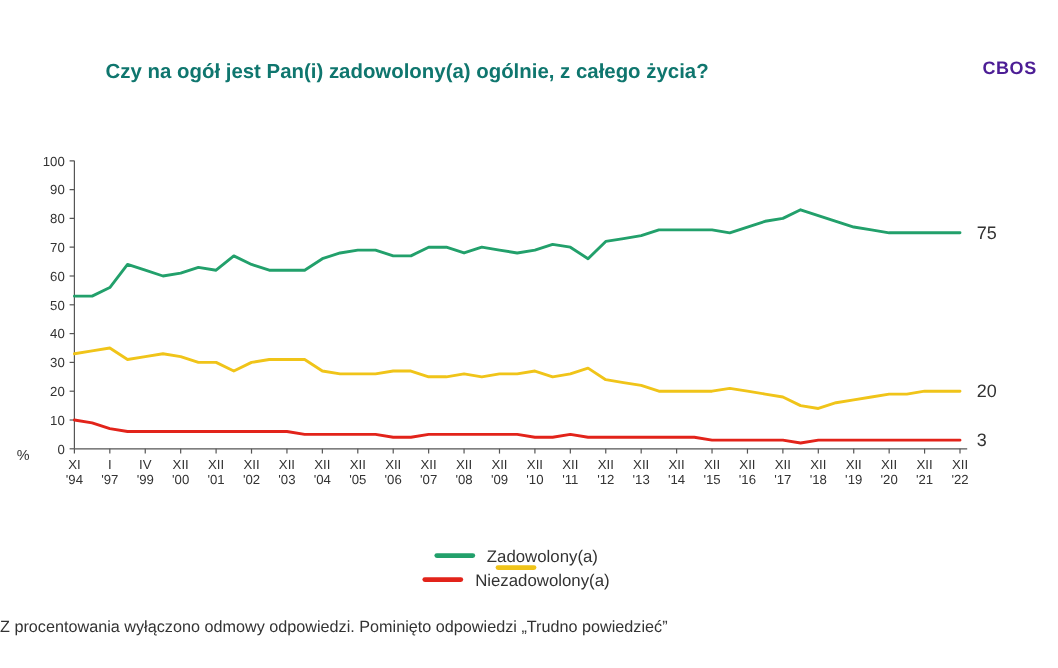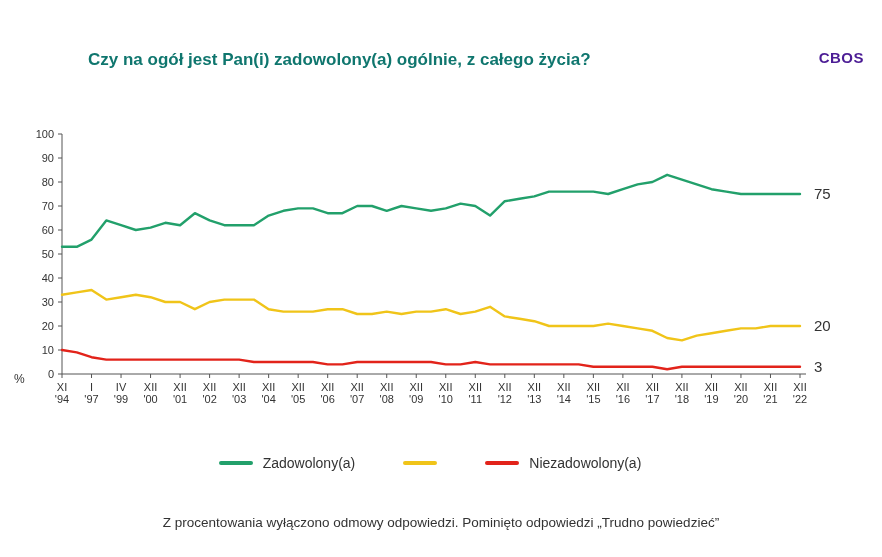--- a/index.html
+++ b/index.html
@@ -69,42 +69,41 @@
     fill: #333333;
     font-family: "Liberation Sans", sans-serif;
   }
   .legend {
     position: absolute;
     left: 0;
     top: 455px;
     width: 860px;
     display: flex;
     justify-content: center;
-    gap: 48px;
     align-items: center;
+    flex-direction: column;
   }
   .legend-item {
     display: flex;
     align-items: center;
     gap: 10px;
     font-size: 14px;
     color: #333333;
   }
   .legend-swatch {
     display: inline-block;
     width: 34px;
     height: 4px;
     border-radius: 2px;
   }
   .footnote {
     position: absolute;
     left: 0;
     top: 515px;
     width: 882px;
-    text-align: center;
     font-size: 13.5px;
     color: #333333;
   }
 </style>
 </head>
 <body>
 
 <div class="brand">CBOS</div>
 
 <div class="chart-title">Czy na ogół jest Pan(i) zadowolony(a) ogólnie, z całego życia?</div>

